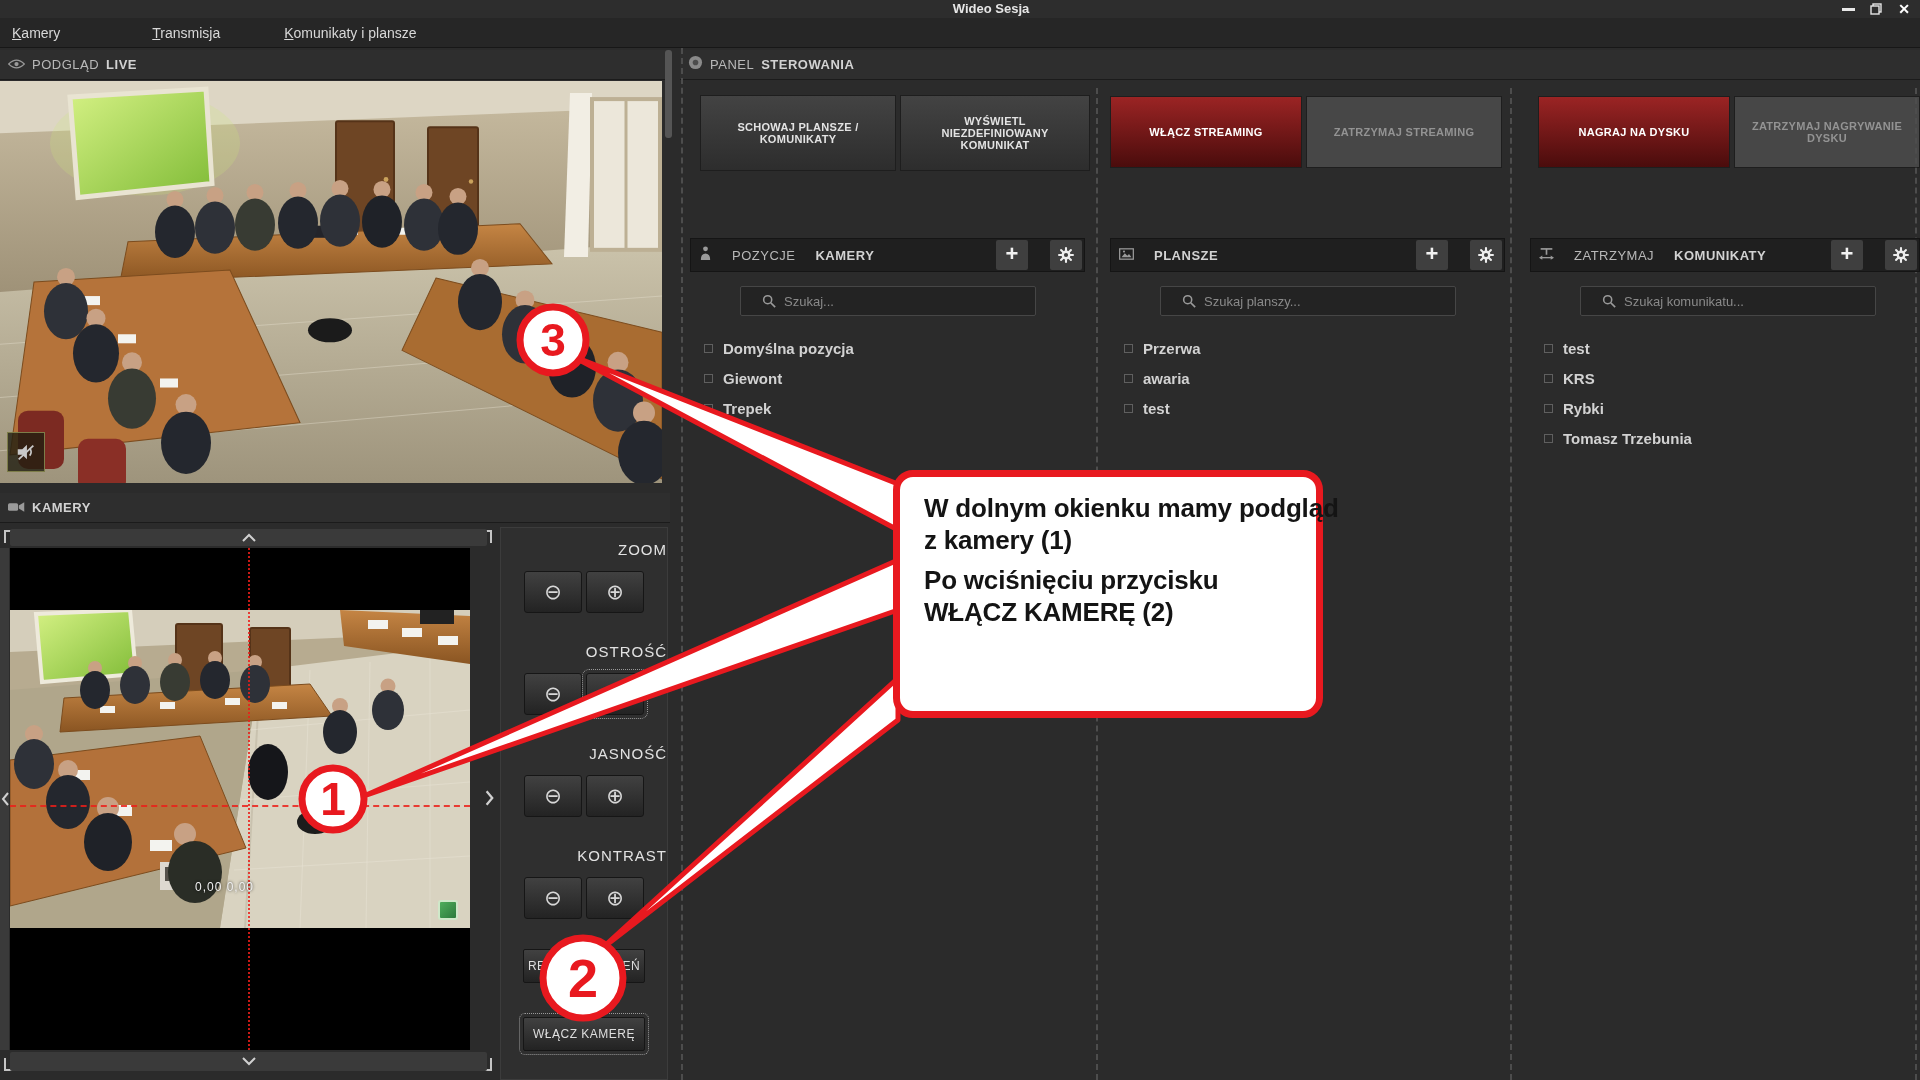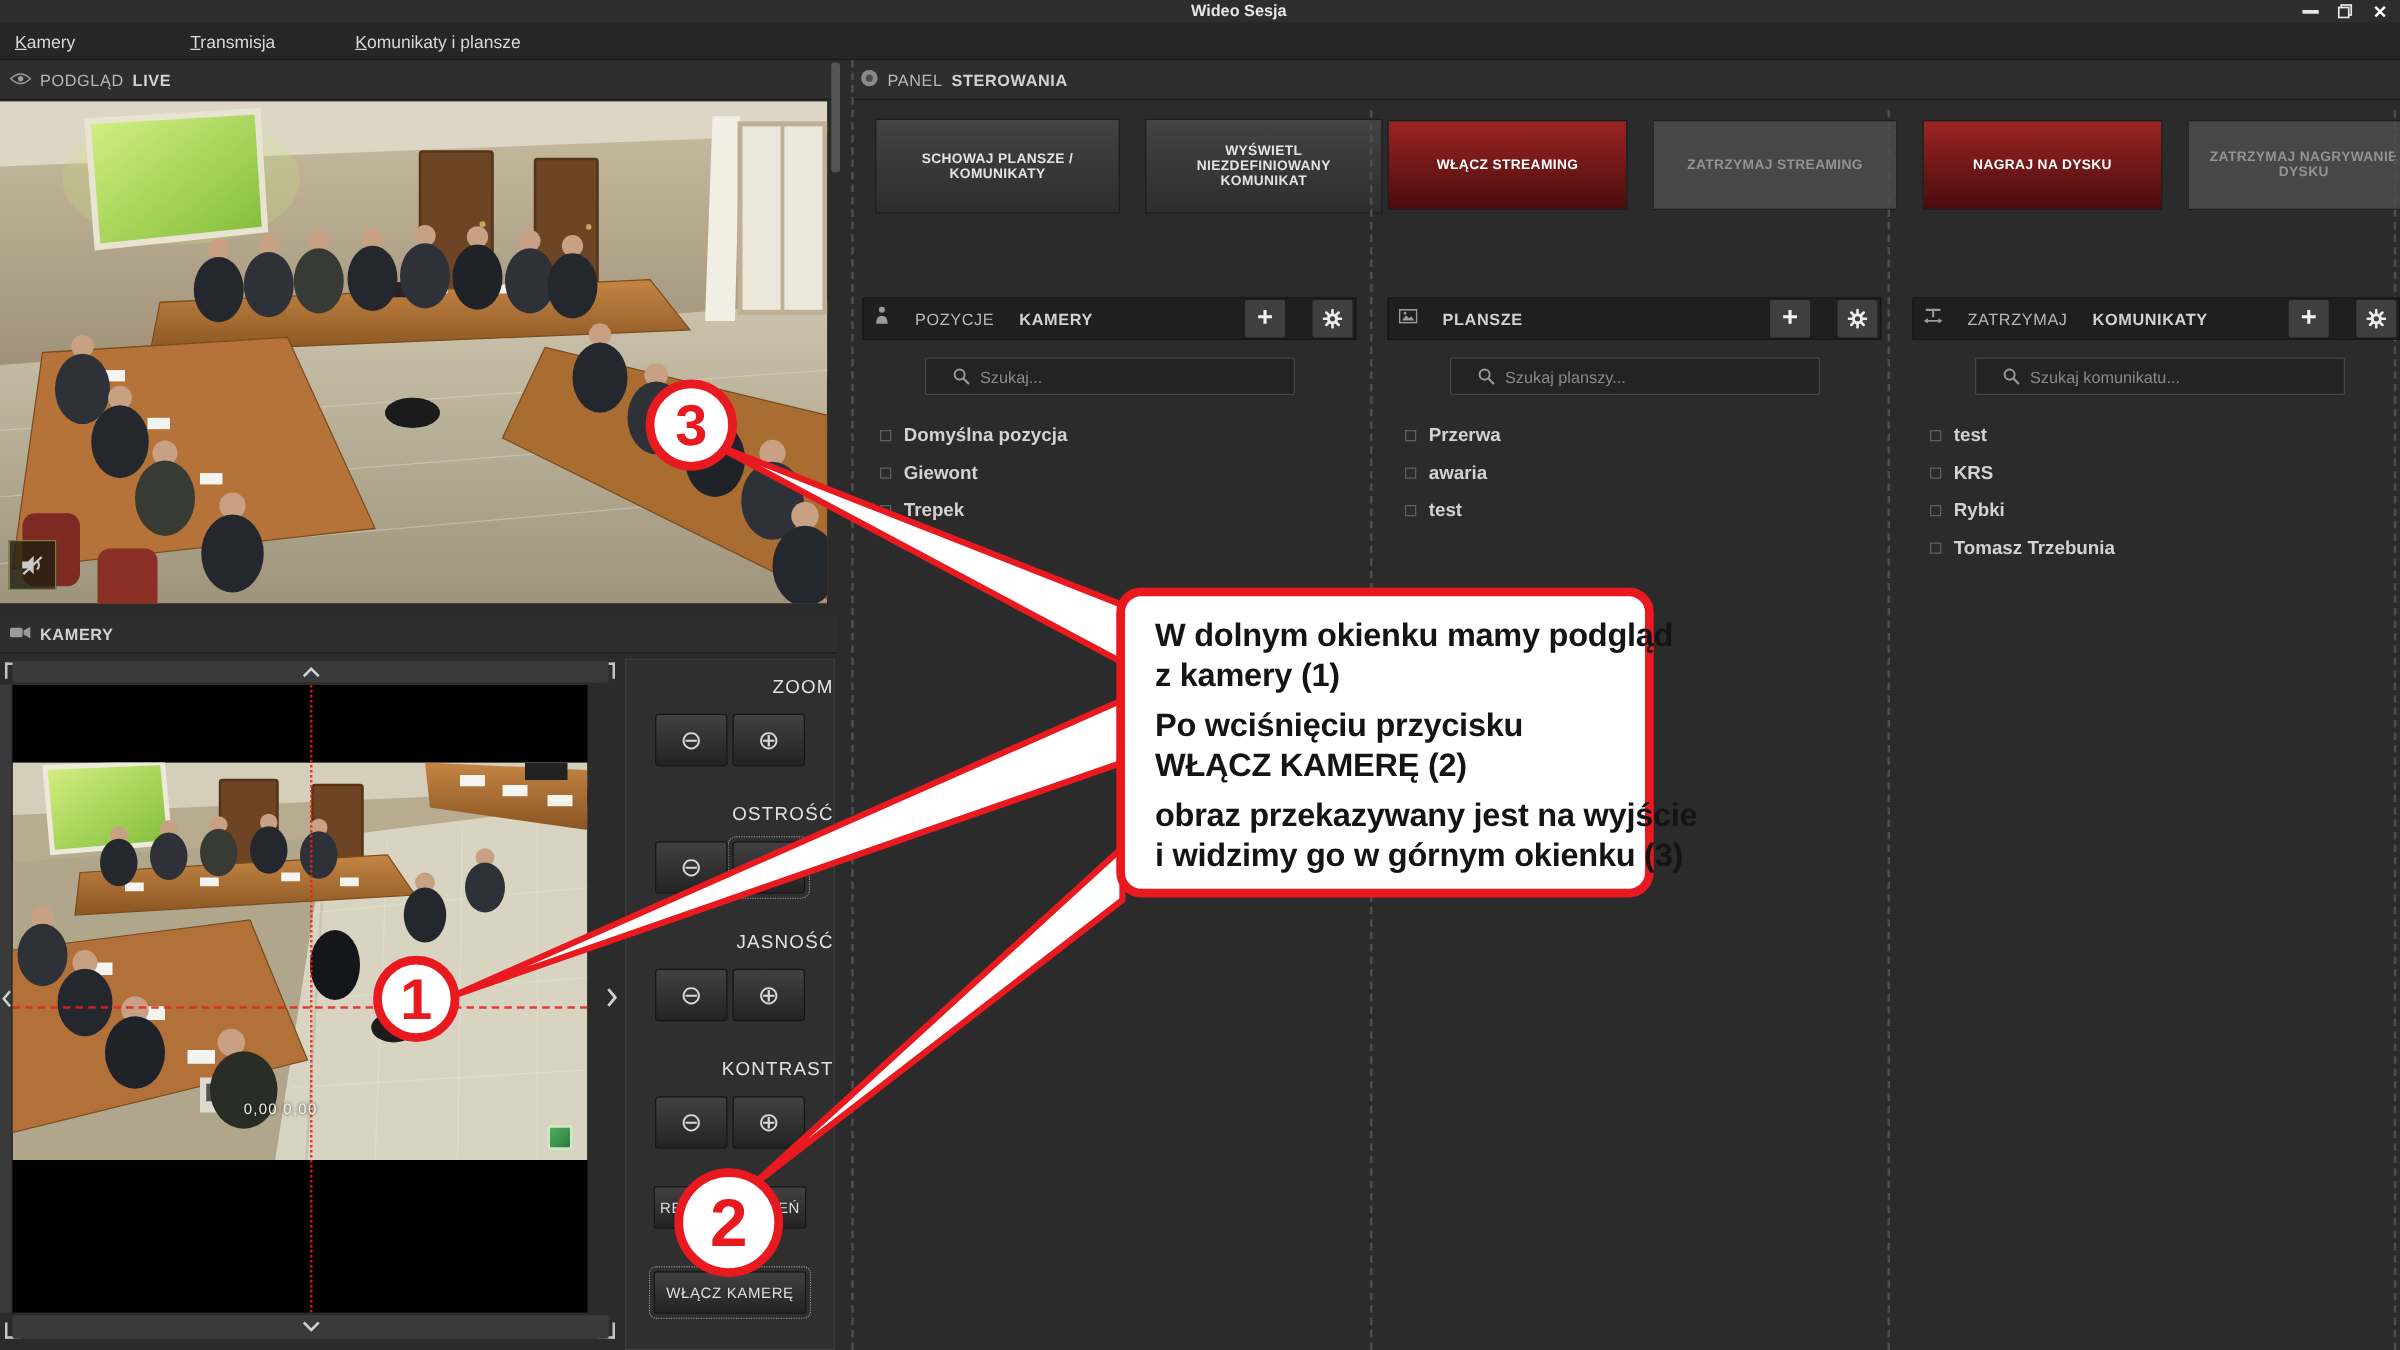--- a/index.html
+++ b/index.html
@@ -58,21 +58,21 @@
   .ctl-row { display:flex; justify-content:center; gap:4px; margin-bottom:30px; }
   .ctl-btn { width:58px; height:42px; background:linear-gradient(#414141,#232323); border:1px solid #161616; border-radius:3px; color:#d8d8d8; display:flex; align-items:center; justify-content:center; cursor:pointer; }
   .ctl-glyph { font-family:"DejaVu Sans",sans-serif; font-size:21px; line-height:1; }
   .focus-dotted { outline:1px dotted #999; outline-offset:3px; }
   .wide-btn { display:block; width:122px; height:34px; margin:0 auto; background:linear-gradient(#414141,#232323); border:1px solid #161616; border-radius:2px; color:#dedede; font-size:12px; letter-spacing:.5px; text-align:center; line-height:32px; cursor:pointer; font-family:"Liberation Sans",sans-serif; }
   #reset-btn { margin-top:5px; }
   #enable-btn { margin-top:34px; }
 
   
   #control-header { left:680px; top:50px; width:1240px; }
-  .btn-group { position:absolute; display:flex; gap:20px; }
+  .btn-group { position:absolute; display:flex; gap:4px; }
   #btn-group-1 { left:700px; top:95px; }
   #btn-group-2 { left:1110px; top:96px; }
   #btn-group-3 { left:1538px; top:96px; }
   .panel-btn { height:76px; display:flex; align-items:center; justify-content:center; text-align:center; font-size:11px; font-weight:bold; letter-spacing:.3px; color:#e3e3e3; background:linear-gradient(#434343,#2d2d2d); border:1px solid #1e1e1e; padding:0 12px; cursor:pointer; text-transform:uppercase; }
   #btn-group-2 .panel-btn, #btn-group-3 .panel-btn { height:72px; }
   .panel-btn.red { background:linear-gradient(#9b2424,#4a0c0c); color:#fff; }
   .panel-btn.disabled { background:#474747; color:#939393; cursor:default; }
   .w196{width:196px}.w190{width:190px}.w192{width:192px}.w186{width:186px}
 
   .vdash { position:absolute; top:88px; bottom:0; width:0; border-left:2px dashed #4d4d4d; }
@@ -584,17 +584,13 @@
 
 <div id="callout" class="abs">
   <div class="para">
     <div class="cline">W dolnym okienku mamy podgląd</div>
     <div class="cline">z kamery (1)</div>
   </div>
   <div class="para">
     <div class="cline">Po wciśnięciu przycisku</div>
     <div class="cline">WŁĄCZ KAMERĘ (2)</div>
   </div>
-  <div class="para">
-    <div class="cline">obraz przekazywany jest na wyjście</div>
-    <div class="cline">i widzimy go w górnym okienku (3)</div>
-  </div>
 </div>
 
 </body></html>

